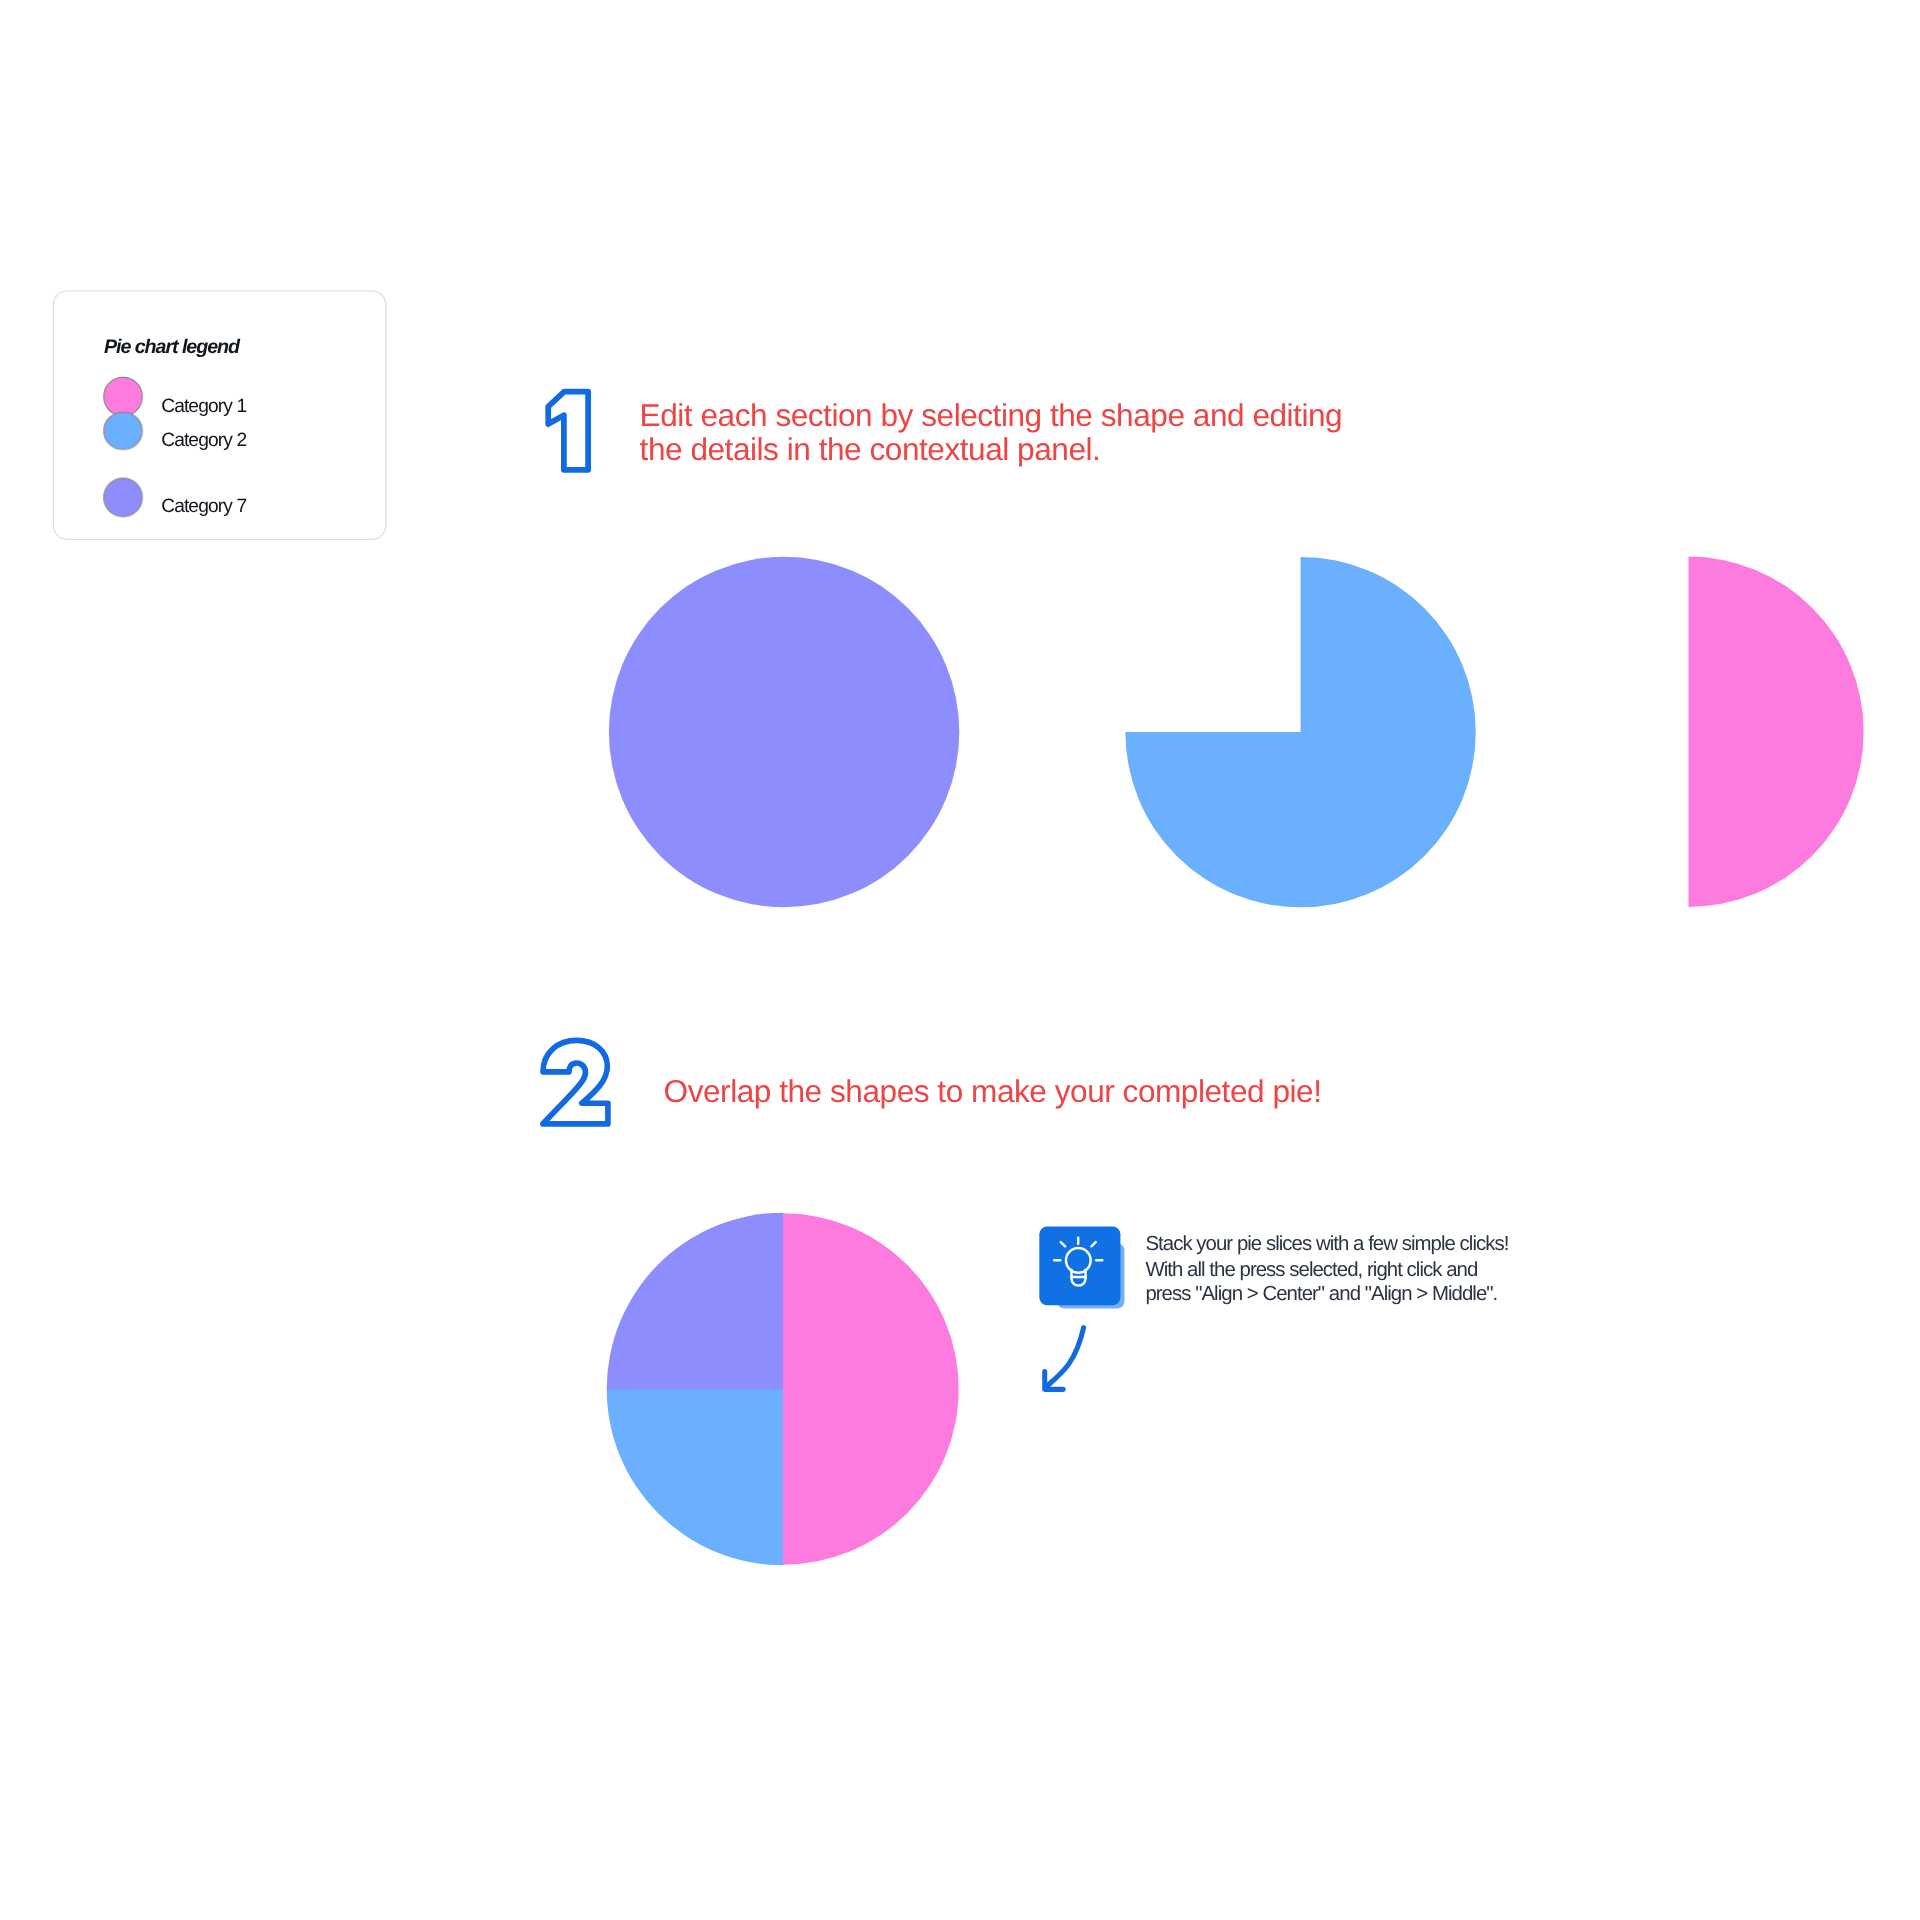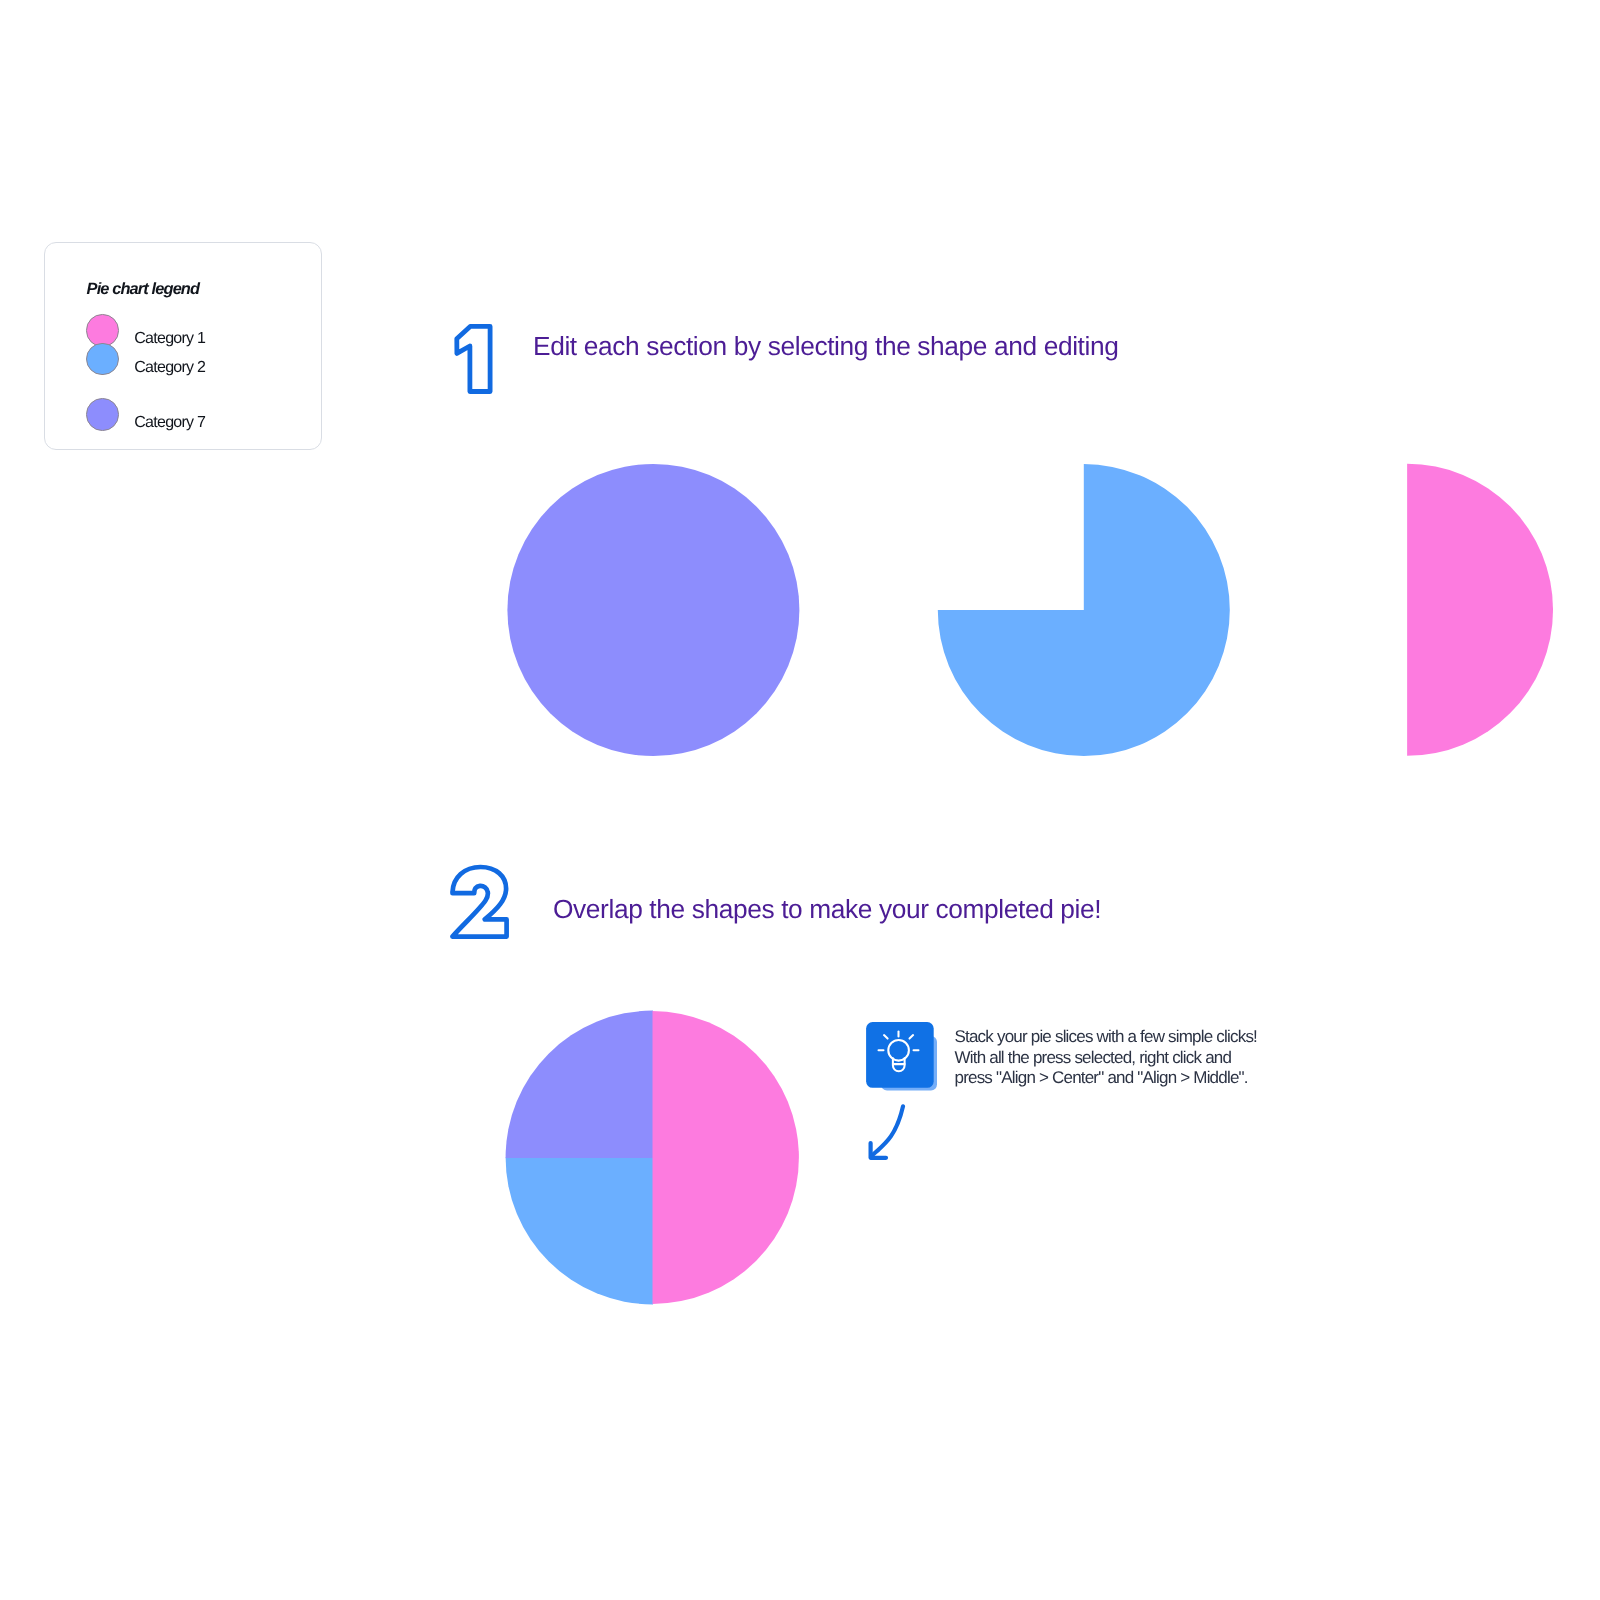--- a/index.html
+++ b/index.html
@@ -12,21 +12,21 @@
 
   
   #legend-card{left:44px;top:242px;width:278px;height:208px;
     background:#fff;border:1.5px solid #d9dde4;border-radius:12px;box-sizing:border-box;}
   #legend-title{position:absolute;left:41.6px;top:37.2px;font-size:16.4px;font-weight:bold;color:#11151c;letter-spacing:-0.88px;white-space:nowrap;font-style:italic;}
   .legend-row{position:absolute;left:41.5px;display:flex;align-items:flex-end;}
   .legend-dot{width:32.5px;height:32.5px;border-radius:50%;border:0.6px solid #8d8791;box-sizing:border-box;flex:0 0 auto;position:relative;top:-0.5px;left:-0.5px;}
   .legend-label{margin-left:15.3px;font-size:16px;letter-spacing:-0.74px;color:#11151c;white-space:nowrap;position:relative;top:1px;}
 
   
-  .step-text{position:absolute;color:#4c1d95;font-size:26.3px;line-height:28.4px;letter-spacing:-0.38px;white-space:nowrap;}
+  .step-text{position:absolute;color:#ef4444;font-size:26.3px;line-height:28.4px;letter-spacing:-0.38px;white-space:nowrap;}
 
   
   .num{position:absolute;}
 
   
   #tip-text{position:absolute;left:954.5px;top:1026.9px;font-size:17px;line-height:20.8px;letter-spacing:-0.8px;color:#2c3344;white-space:nowrap;}
 
   
   .shape{position:absolute;}
 </style>
@@ -47,20 +47,21 @@
     <span class="legend-dot" style="background: rgb(141, 141, 253);"></span>
     <span class="legend-label">Category 7</span>
   </div>
 </div>
 
 <svg class="num abs" style="left:452px;top:322px" width="42" height="74" viewBox="0 0 42 74">
   <path d="M4.8 16.8 L18.2 4.4 L38.1 4.4 L38.1 69.5 L17.9 69.5 L17.9 24.0 L4.9 31.4 Z" fill="none" stroke="#116ae1" stroke-width="4.8" stroke-linejoin="round" stroke-linecap="round"></path>
 </svg>
 <div class="step-text" style="left:533px;top:331.5px;width:760px">
   <div>Edit each section by selecting the shape and editing</div>
+  <div>the details in the contextual panel.</div>
 </div>
 
 <svg class="shape abs" style="left:0px;top:0px" width="1600" height="800">
   <circle cx="653.4" cy="610.0" r="146" fill="#8d8dfd"></circle>
   <path d="M 1083.8 464.1 A 146 146 0 1 1 937.8 610.1 L 1083.8 610.1 Z" fill="#6bafff"></path>
   <path d="M 1407.1 463.8 A 146 146 0 0 1 1407.1 755.8 Z" fill="#fd7bdf"></path>
 </svg>
 
 <svg class="num abs" style="left:446px;top:860px" width="66" height="84" viewBox="0 0 66 84">
   <path d="M6.5 33.2

